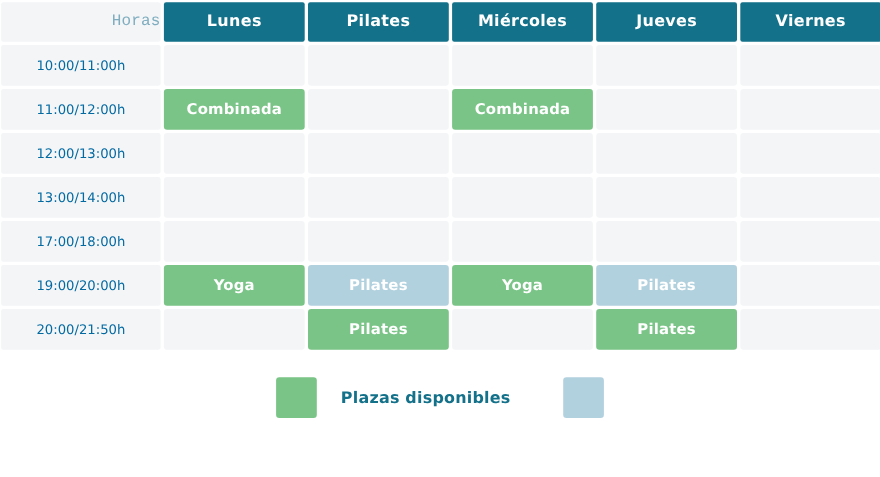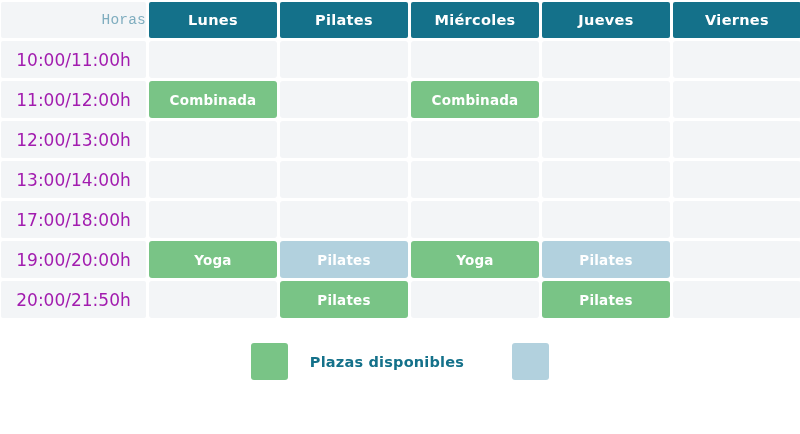--- a/index.html
+++ b/index.html
@@ -55,24 +55,24 @@
     letter-spacing: 0.3px;
     text-align: center;
     vertical-align: middle;
     border-radius: 2px;
     padding: 0;
   }
 
   td.hours-cell {
     height: 37px;
     background: #f3f5f7;
-    color: #a21caf;
+    color: #0369a1;
     font-family: "DejaVu Sans", "Liberation Sans", sans-serif;
     font-weight: 400;
-    font-size: 17px;
+    font-size: 12px;
     text-align: center;
     vertical-align: middle;
     border-radius: 2px;
     padding: 0;
     white-space: nowrap;
   }
 
   td.slot {
     height: 37px;
     background: #f3f5f7;

